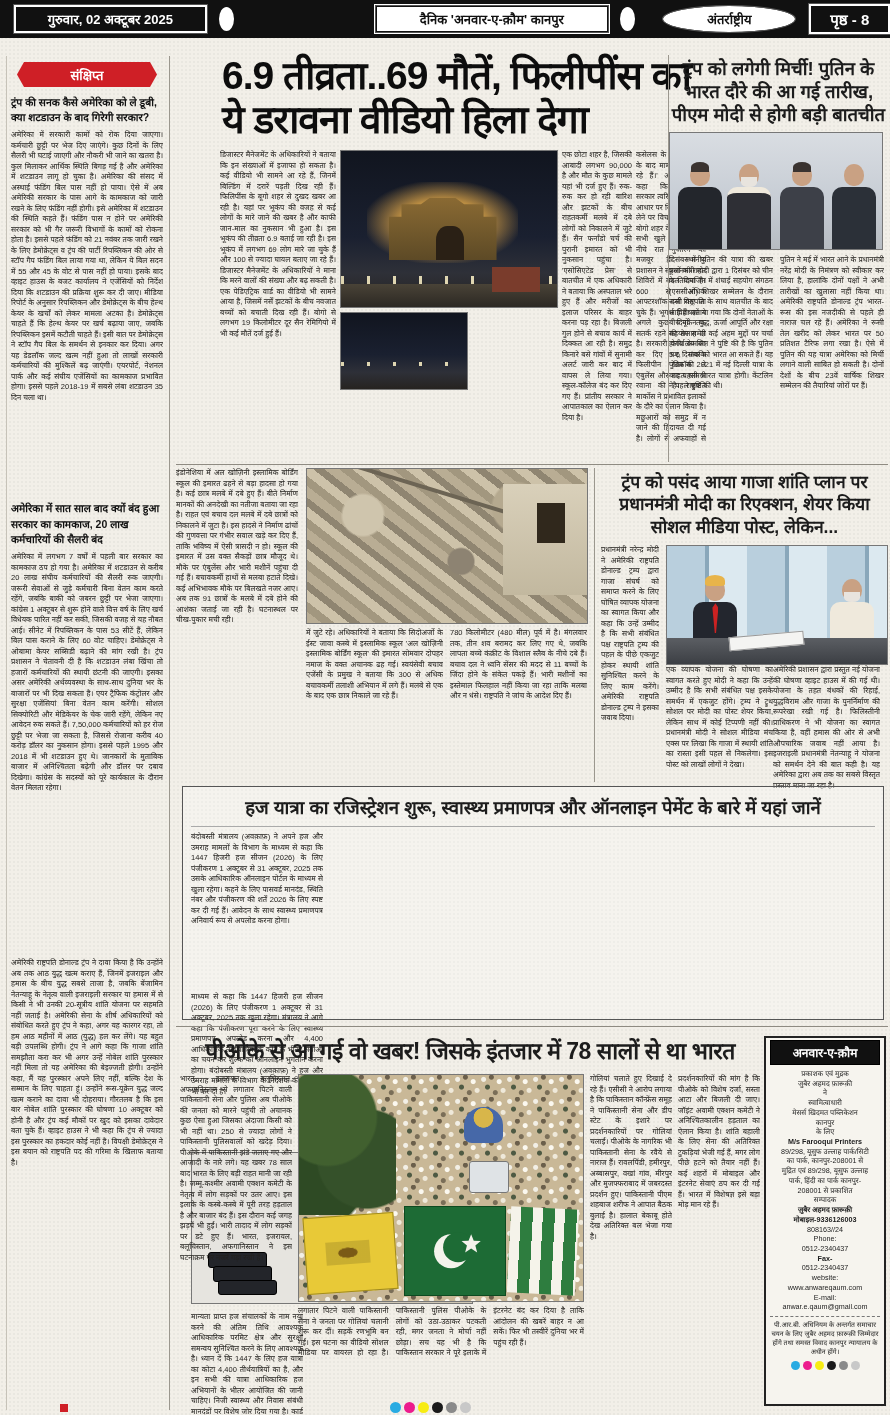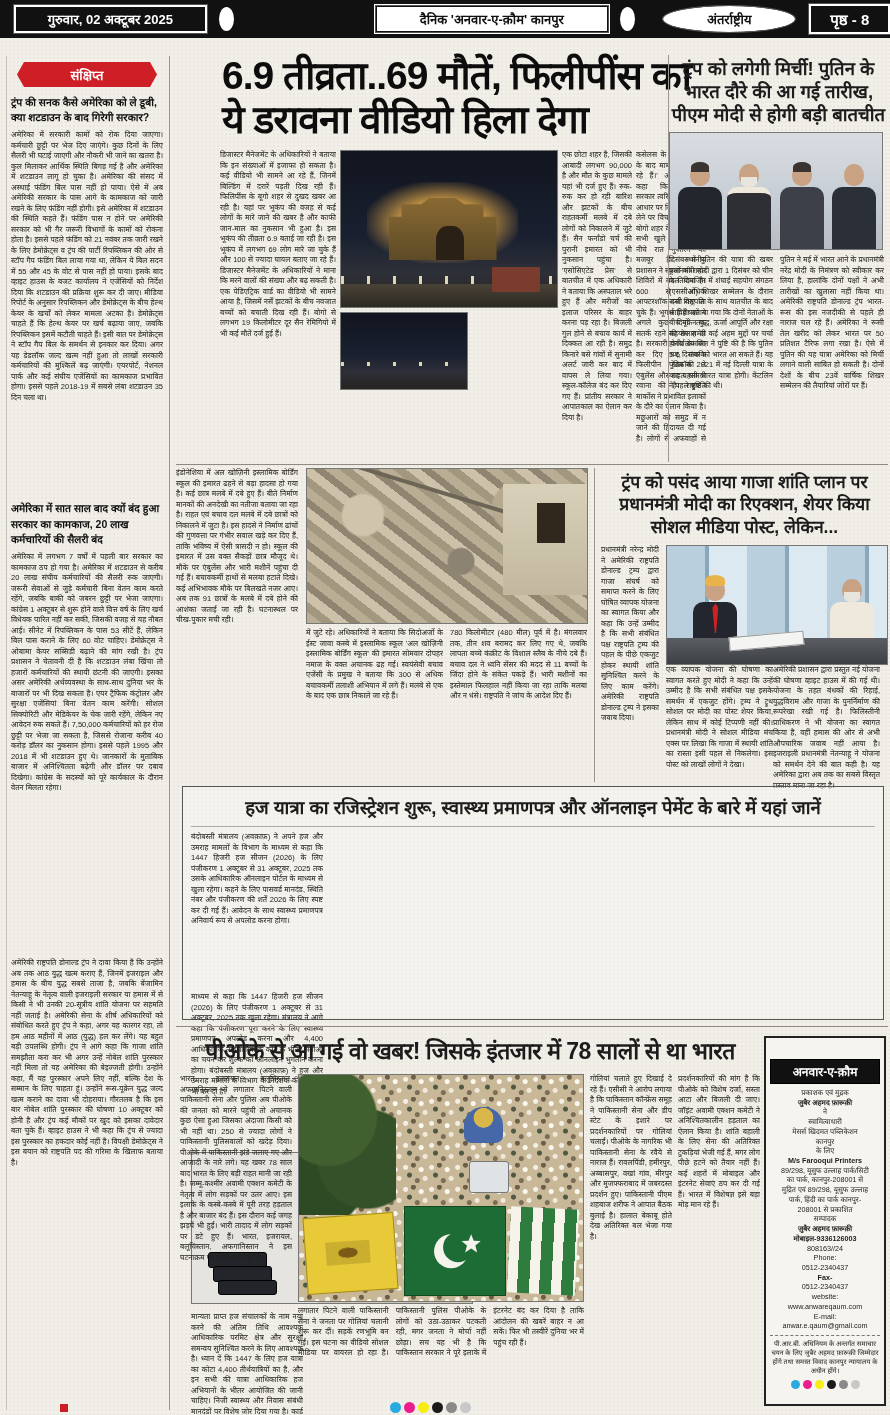--- a/index.html
+++ b/index.html
@@ -106,21 +106,21 @@
        radial-gradient(circle at 55% 80%, #7a6e58 0 2px, transparent 3px);
      background-size:26px 22px; }
   .trees { position:absolute; left:0; top:0; width:34%; height:62%; background:radial-gradient(circle at 30% 30%, #41602f 0 40%, transparent 42%), radial-gradient(circle at 70% 60%, #35512a 0 45%, transparent 47%), radial-gradient(circle at 20% 75%, #2e4a24 0 35%, transparent 37%); }
   .dome { position:absolute; left:58%; top:14%; width:14%; height:16%; background:radial-gradient(circle at 50% 30%, #d8b64a 0 30%, #4668a8 32% 100%); border-radius:50% 50% 20% 20%; }
   .van { position:absolute; left:60%; top:38%; width:14%; height:14%; background:#dfe3e6; border:1px solid #777; border-radius:3px; }
   .flag-yellow { position:absolute; left:2%; bottom:4%; width:32%; height:34%; background:#e8c937; transform:rotate(-4deg); border:1px solid #a08a1f; }
   .flag-emblem { position:absolute; left:22%; top:34%; width:50%; height:30%; background:radial-gradient(#7a5a16 0 30%, transparent 32%), linear-gradient(#00000022,#00000022); }
   .flag-pak { position:absolute; left:37%; bottom:2%; width:36%; height:40%; background:#1d6b35; border:1px solid #0d4a20; }
   .flag-stripe { position:absolute; right:2%; bottom:3%; width:24%; height:38%; background:repeating-linear-gradient(90deg,#f5f3ea 0 10px,#2e7d3f 10px 22px); transform:rotate(3deg); }
   
-  .imprint { position:absolute; left:764px; top:1036px; width:122px; height:370px; border:2px solid #222; background:#f6f4ee; padding:21px 4px; text-align:center; overflow:hidden; }
+  .imprint { position:absolute; left:764px; top:1036px; width:122px; height:370px; border:2px solid #222; background:#f6f4ee; padding:2px 4px; text-align:center; overflow:hidden; }
   .imprint-title { background:#111; color:#fff; font-weight:bold; font-size:12px; padding:3px 0; border:1px solid #000; margin-bottom:4px; }
   .imprint-line { font-size:7.2px; line-height:1.35; color:#222; }
   .imprint-foot { font-size:6.8px; line-height:1.35; margin-top:4px; border-top:1px dashed #777; padding-top:3px; text-align:center; }
   .dots-row { display:flex; gap:3px; justify-content:center; margin-top:4px; }
   .dot { width:9px; height:9px; border-radius:50%; }
   .page-dots { position:absolute; left:390px; top:1398px; }
   .page-dots .dot { width:11px; height:11px; }
   .print-mark { position:absolute; width:8px; height:8px; background:#cf1f26; }
   h2,h1,h3 { font-family:"Liberation Sans","DejaVu Sans",sans-serif; }
 </style>
@@ -318,21 +318,21 @@
       </div>
       <div class="body-txt" style="width:82px;height:330px">गोलियां चलाते हुए दिखाई दे रहे हैं। एसीसी ने आरोप लगाया है कि पाकिस्तान कॉन्फ्रेंस समूह ने पाकिस्तानी सेना और डीप स्टेट के इशारे पर प्रदर्शनकारियों पर गोलियां चलाईं। पीओके के नागरिक भी पाकिस्तानी सेना के रवैये से नाराज हैं। रावलपिंडी, हमीरपुर, अब्बासपुर, वखां गांव, मीरपुर और मुजफ्फराबाद में जबरदस्त प्रदर्शन हुए। पाकिस्तानी पीएम शहबाज शरीफ ने आपात बैठक बुलाई है। हालात बेकाबू होते देख अतिरिक्त बल भेजा गया है।</div>
       <div class="body-txt" style="width:82px;height:330px">प्रदर्शनकारियों की मांग है कि पीओके को विशेष दर्जा, सस्ता आटा और बिजली दी जाए। जॉइंट अवामी एक्शन कमेटी ने अनिश्चितकालीन हड़ताल का ऐलान किया है। शांति बहाली के लिए सेना की अतिरिक्त टुकड़ियां भेजी गई हैं, मगर लोग पीछे हटने को तैयार नहीं हैं। कई शहरों में मोबाइल और इंटरनेट सेवाएं ठप कर दी गई हैं। भारत में विशेषज्ञ इसे बड़ा मोड़ मान रहे हैं।</div>
     </div>
   </div>
 
   <div class="imprint">
     <div class="imprint-title">अनवार-ए-क़ौम</div>
     <div>
         <div class="imprint-line">प्रकाशक एवं मुद्रक</div>
-        <div class="imprint-line" style="font-weight: 700;">जुबैर अहमद फ़ारूक़ी</div>
+        <div class="imprint-line" style="font-weight: 400;">जुबैर अहमद फ़ारूक़ी</div>
         <div class="imprint-line">ने</div>
         <div class="imprint-line">स्वामित्वाधारी</div>
         <div class="imprint-line">मेसर्स खिदमत पब्लिकेशन</div>
         <div class="imprint-line">कानपुर</div>
         <div class="imprint-line">के लिए</div>
         <div class="imprint-line" style="font-weight: 700;">M/s Farooqui Printers</div>
         <div class="imprint-line">89/298, यूसुफ उल्लाह पार्क/सिटी</div>
         <div class="imprint-line">का पार्क, कानपुर-208001 से</div>
         <div class="imprint-line">मुद्रित एवं 89/298, यूसुफ उल्लाह</div>
         <div class="imprint-line">पार्क, हिंदी का पार्क कानपुर-</div>

